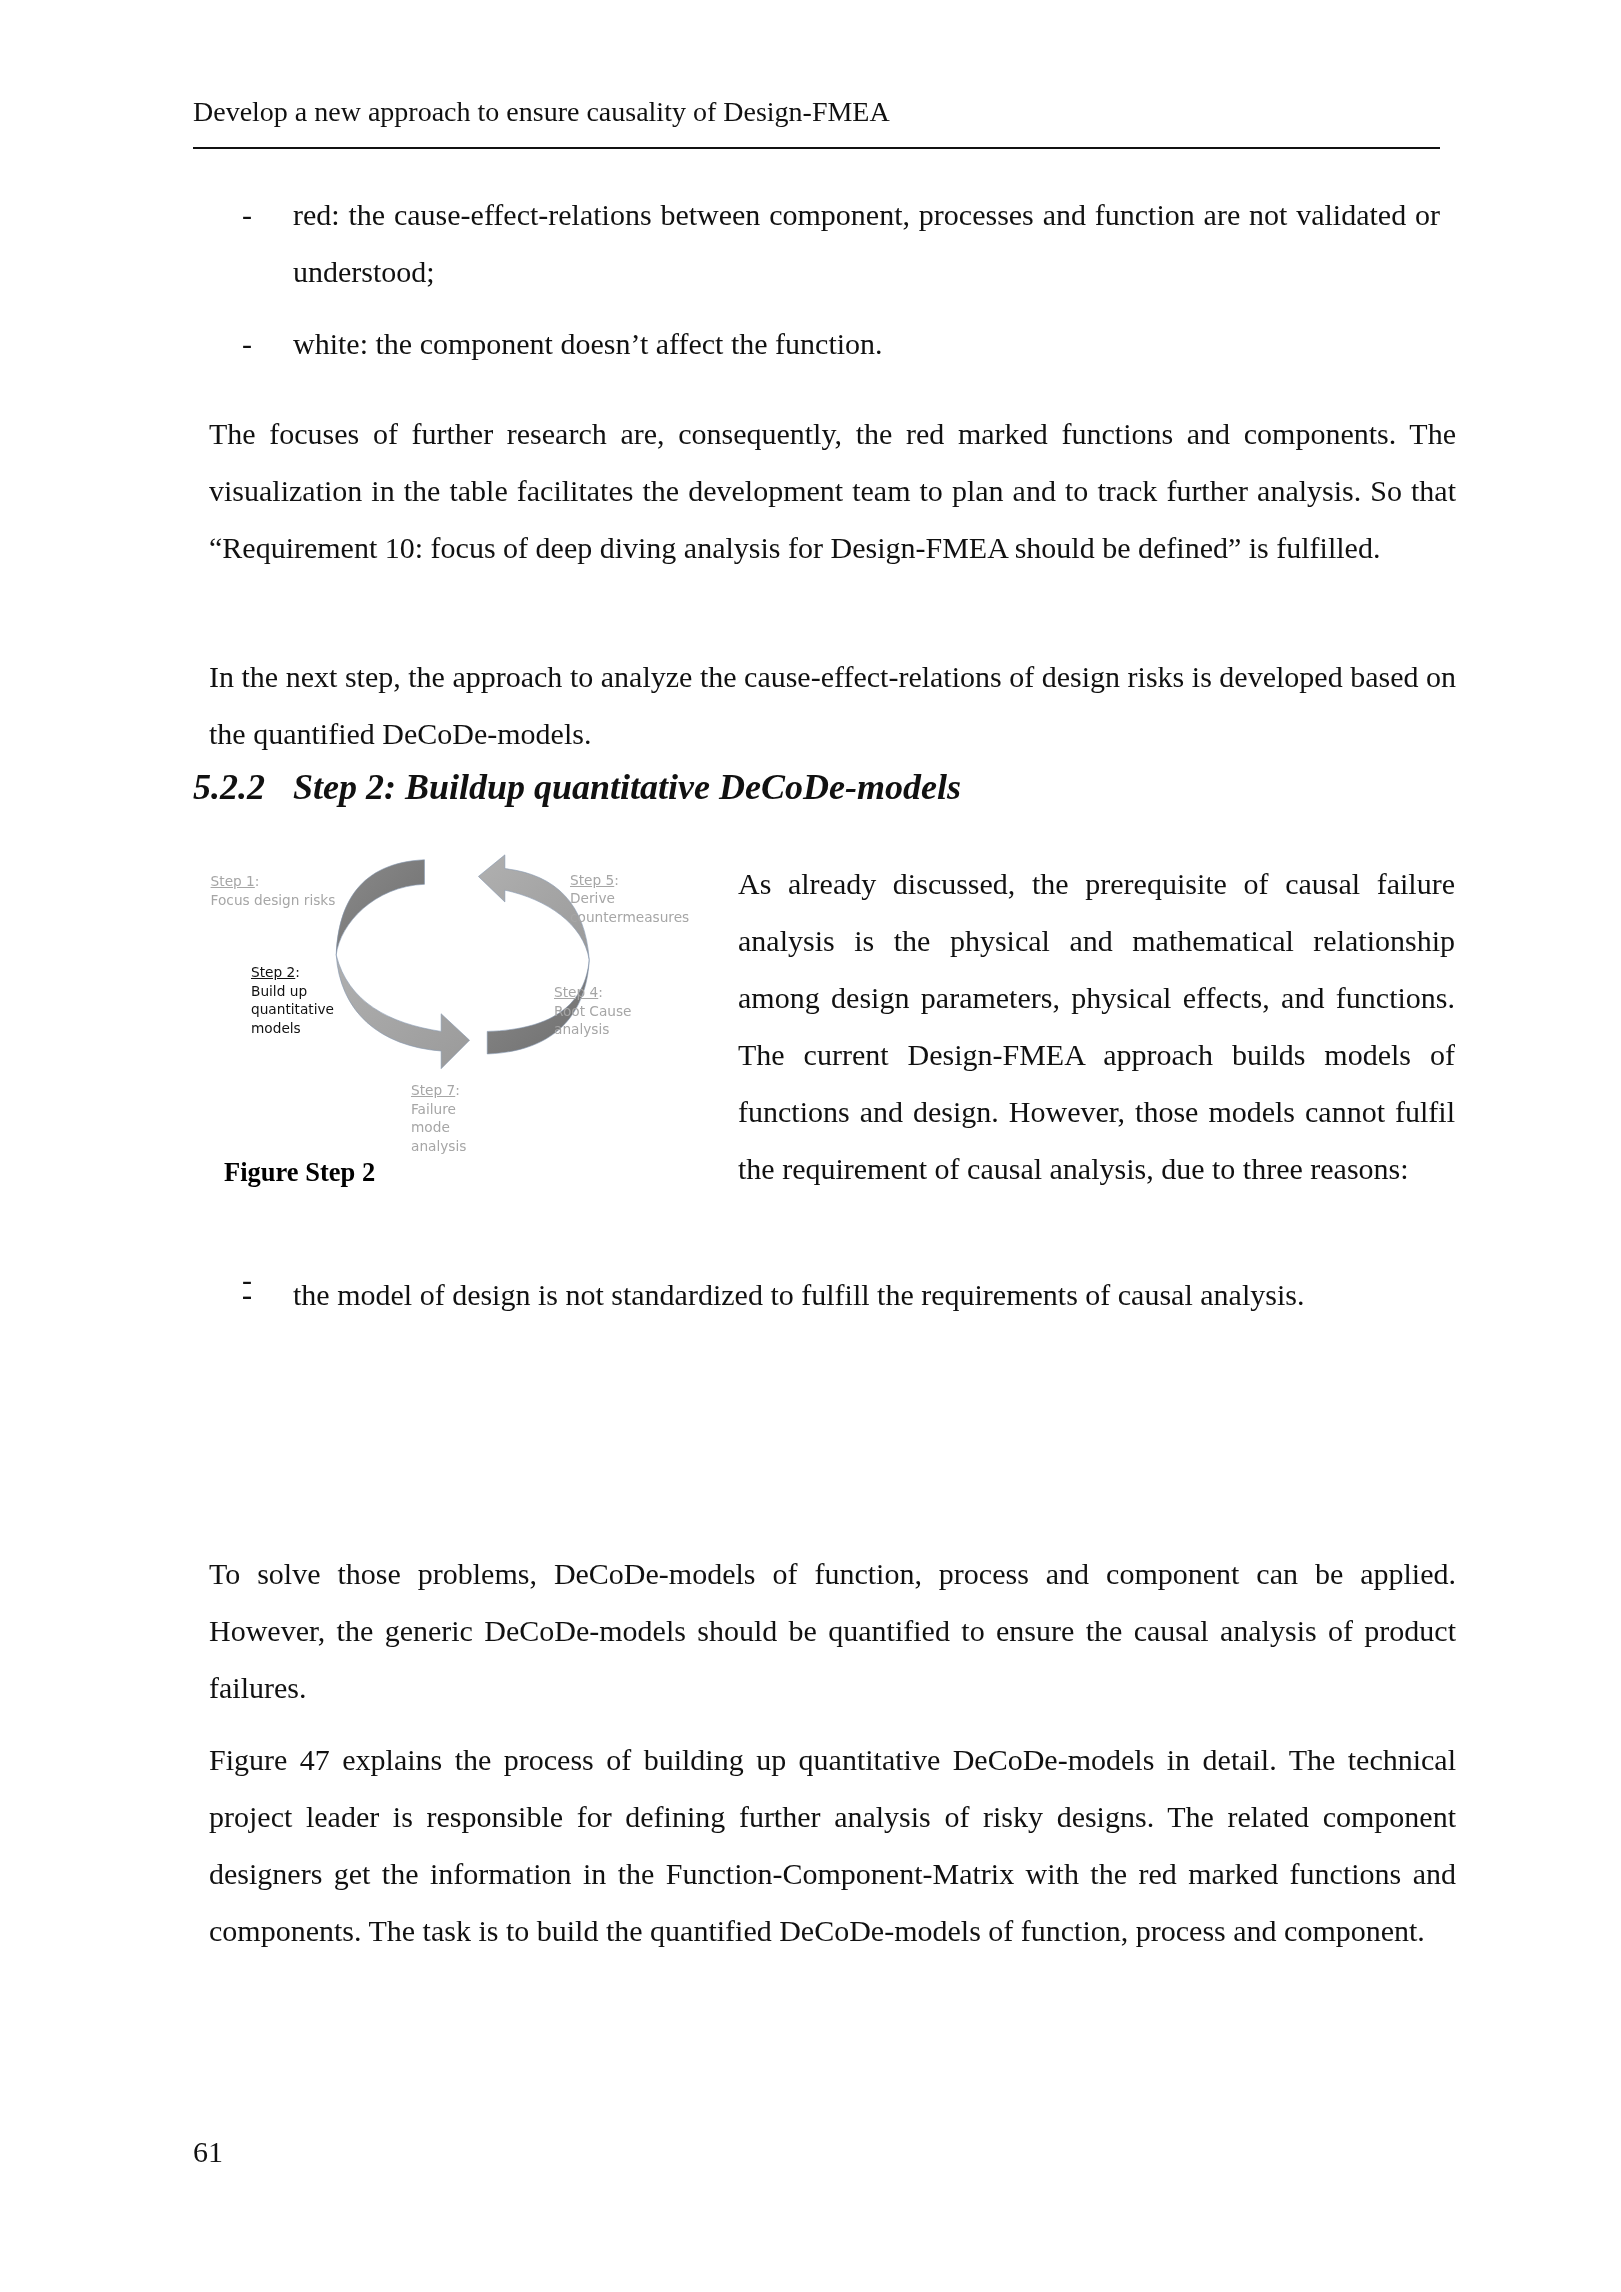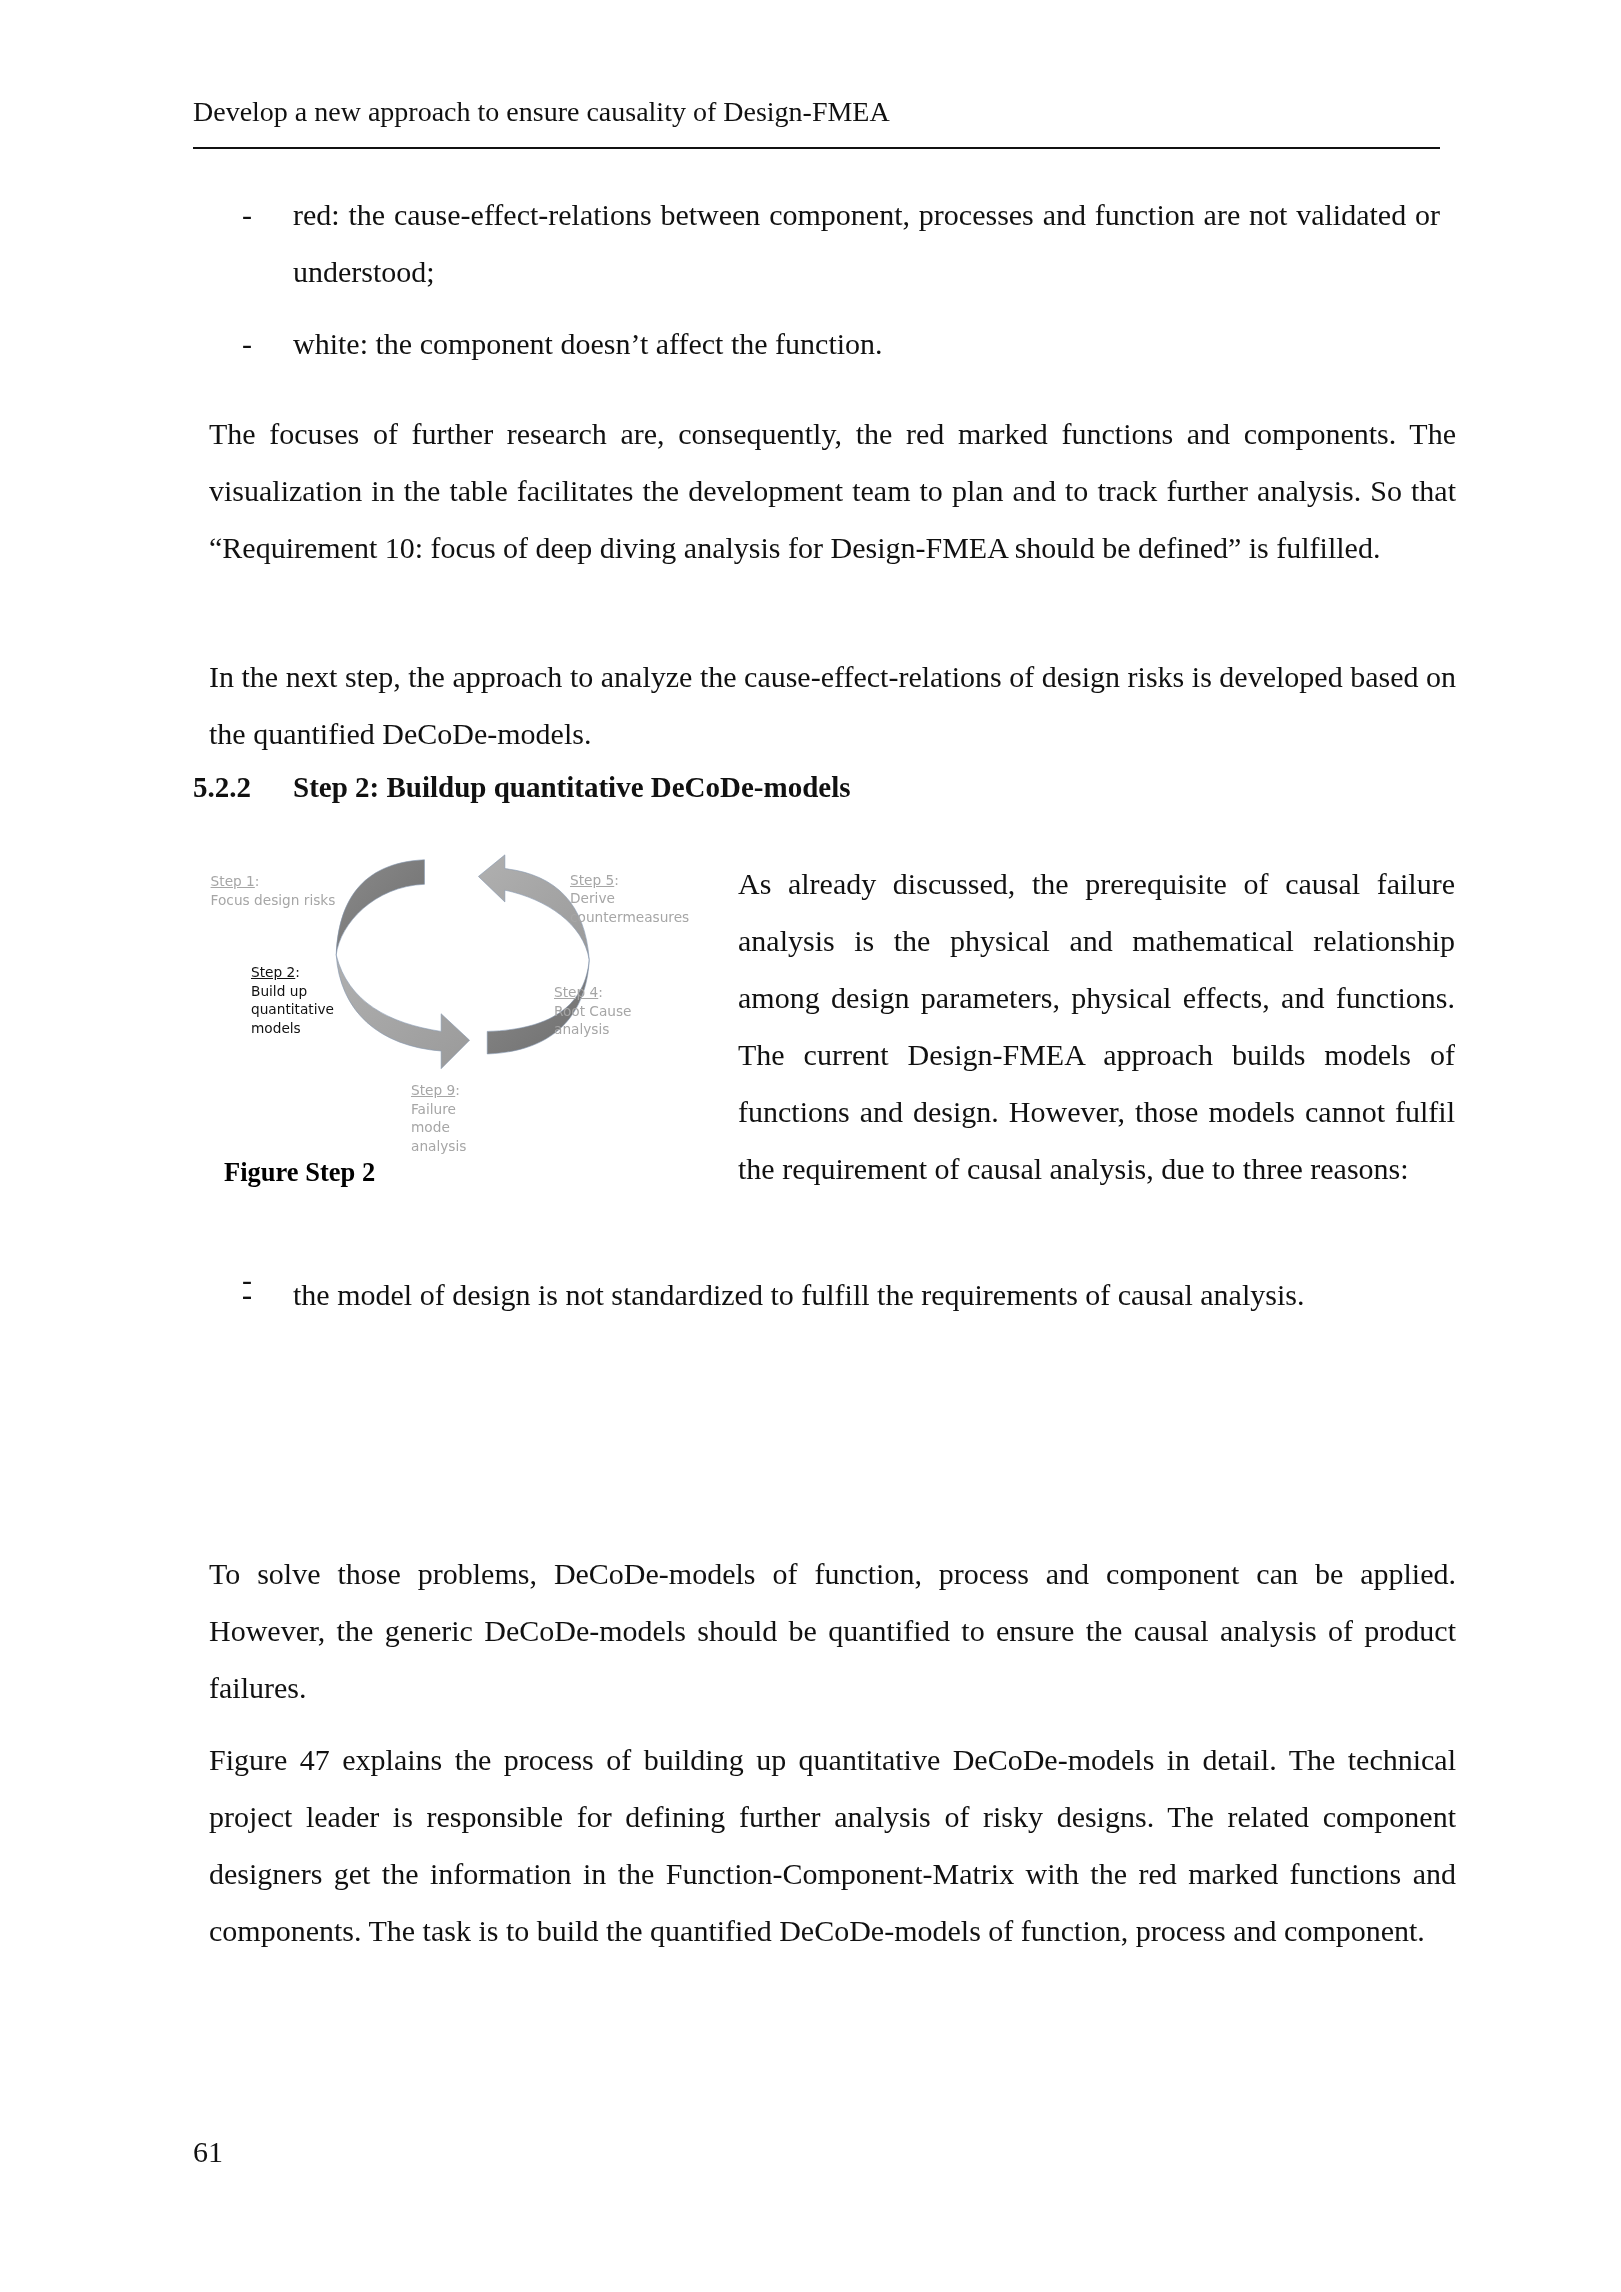--- a/index.html
+++ b/index.html
@@ -44,23 +44,24 @@
       line-height: 57px;
       text-align: justify;
     }
     .bullet .dash {
       position: absolute;
       left: 49px;
       top: 0;
     }
     .block { position: absolute; left: 0; width: 1247px; }
     .heading {
-      font-size: 29px;
+      font-size: 36px;
       font-weight: bold;
       line-height: 35px;
+      font-style: italic;
     }
     .heading .num { display: inline-block; width: 100px; }
 
     .figure-wrap {
       position: absolute;
       left: 0;
       top: 845px;
       width: 510px;
       height: 363px;
     }
@@ -145,21 +146,21 @@
 
     <div class="fig-label" style="left:17.6px;top:27.4px;">
       <span class="step-title">Step 1</span>:<br>
       <span>Focus design risks</span>
     </div>
     <div class="fig-label active" style="left:58px;top:118px;width:76px;">
       <span class="step-title">Step 2</span>:<br>
       <span>Build up quantitative models</span>
     </div>
     <div class="fig-label" style="left:218px;top:236px;width:78px;">
-      <span class="step-title">Step 9</span>:<br>
+      <span class="step-title">Step 7</span>:<br>
       <span>Failure mode analysis</span>
     </div>
     <div class="fig-label" style="left:361px;top:138px;width:78px;">
       <span class="step-title">Step 4</span>:<br>
       <span>Root Cause analysis</span>
     </div>
     <div class="fig-label" style="left:377px;top:25.5px;width:127px;">
       <span class="step-title">Step 5</span>:<br>
       <span>Derive countermeasures</span>
     </div>

